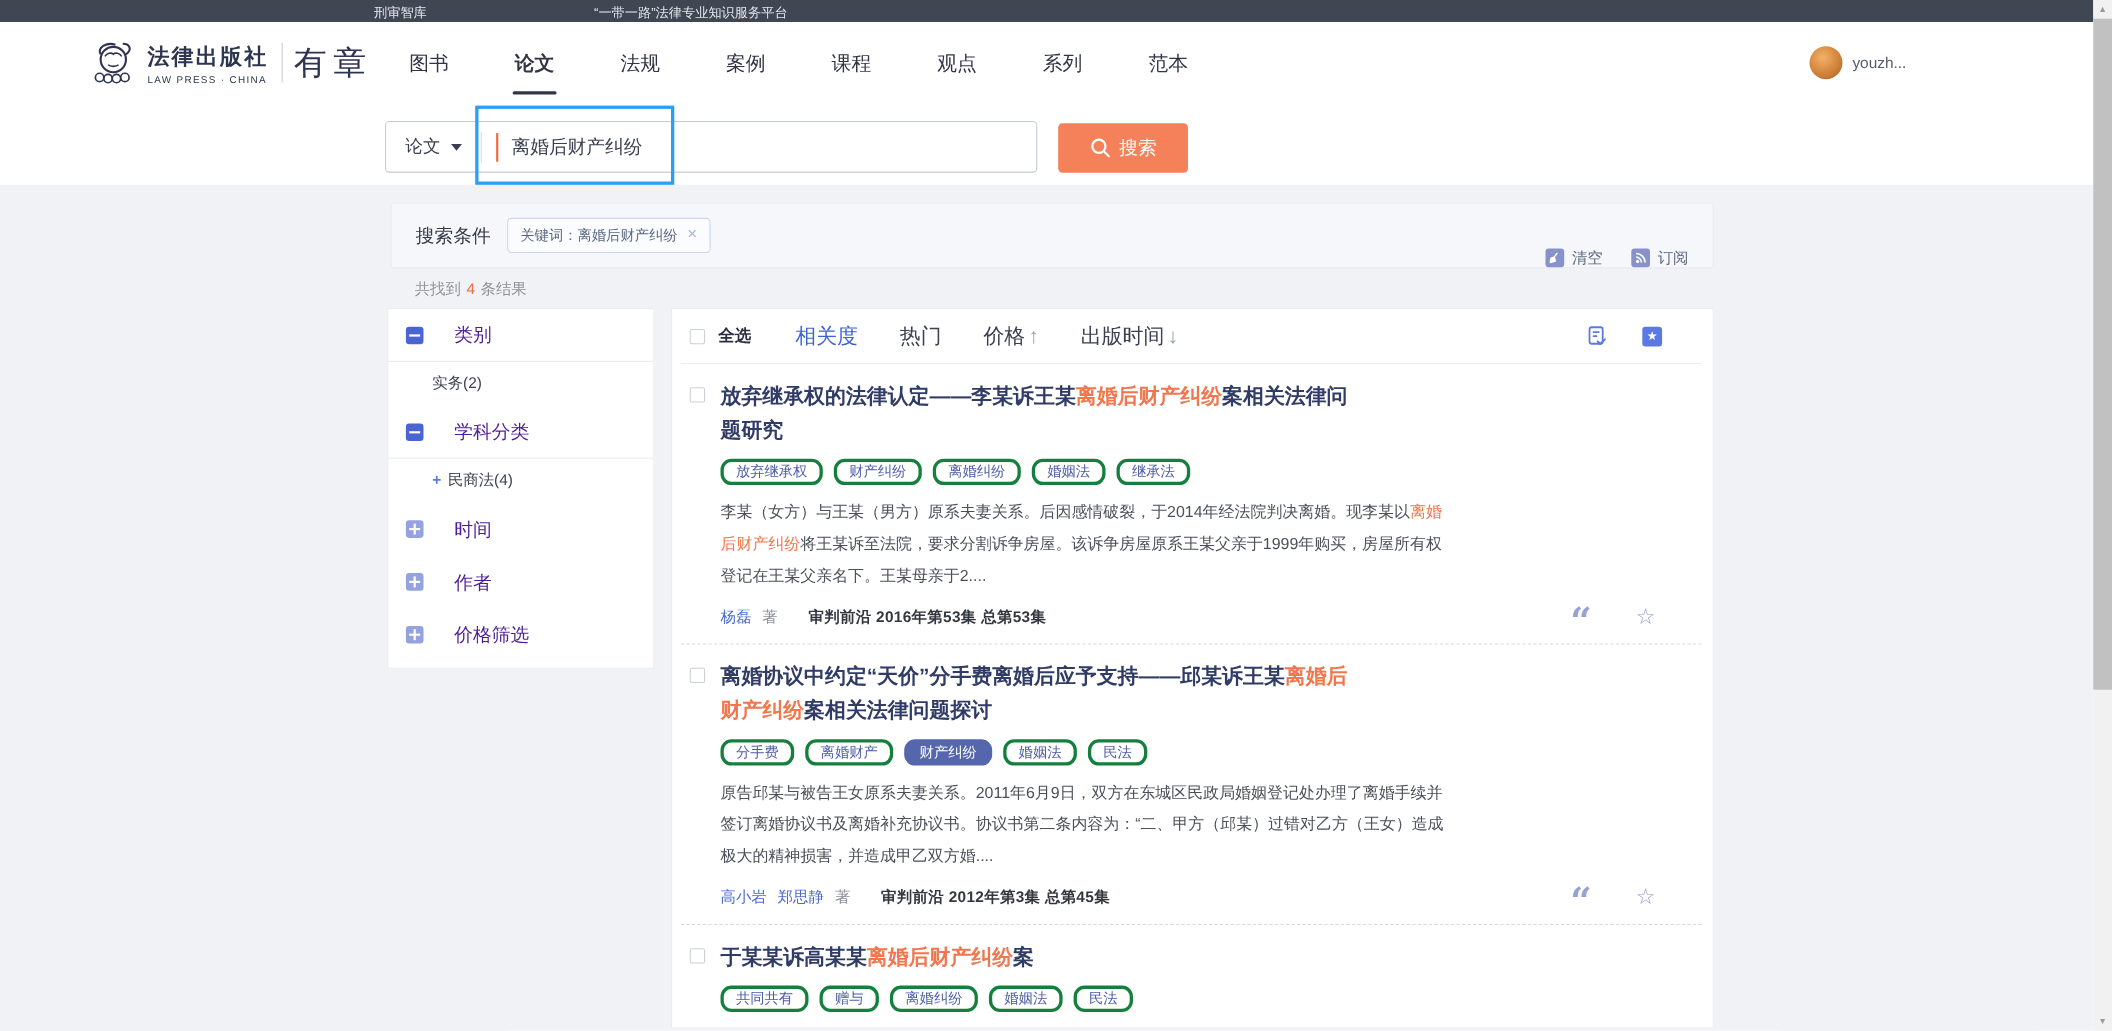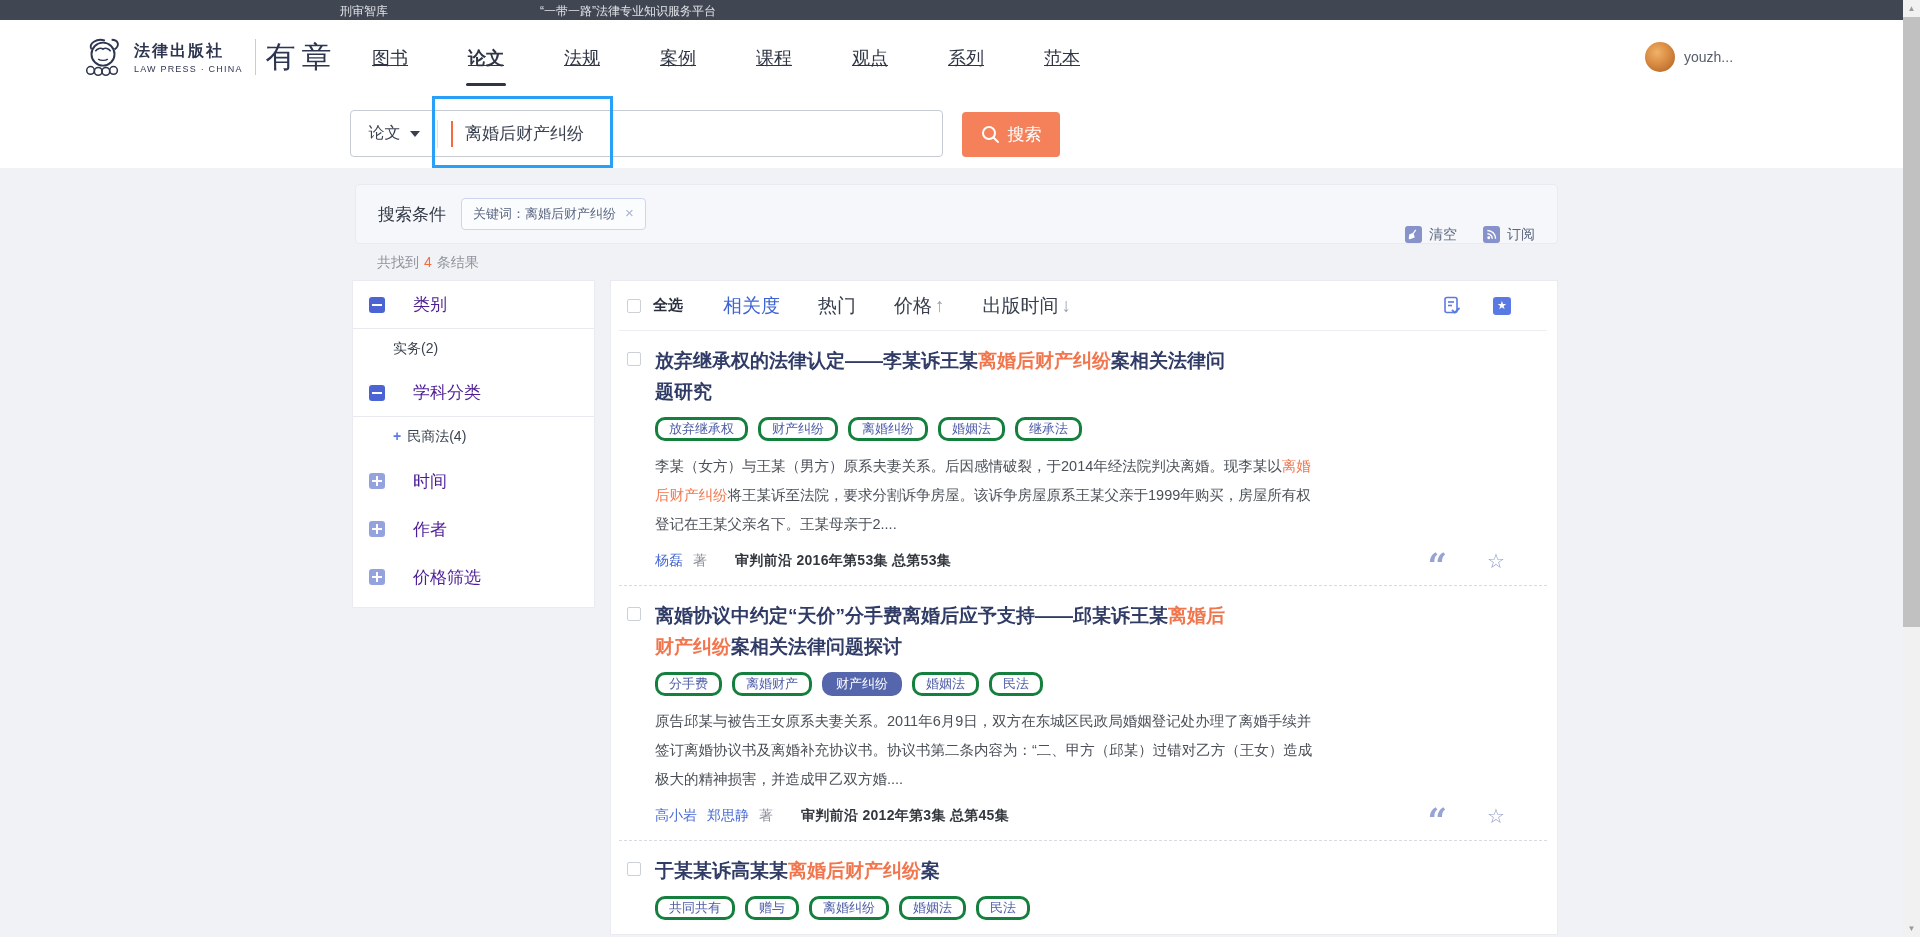--- a/index.html
+++ b/index.html
@@ -13,41 +13,41 @@
   
   .topbar { position:absolute; left:0; top:0; width:1903px; height:20px; background:#414653; }
   .topbar span { position:absolute; top:3px; font-size:12px; color:#e2e4e9; }
   .topbar-menu { left:340px; }
   .topbar-title { left:540px; }
   
   .header { position:absolute; left:0; top:20px; width:1903px; height:76px; background:#fff; }
   .logo { position:absolute; left:80px; top:15px; display:flex; align-items:center; }
   .logo-emblem { width:46px; height:44px; }
   .press { margin-left:8px; }
-  .press-cn { font-size:16px; font-weight:bold; color:#2e3550; letter-spacing:2px; }
+  .press-cn { font-size:20px; font-weight:bold; color:#2e3550; letter-spacing:2px; }
   .press-en { font-size:9px; color:#2e3550; letter-spacing:1.2px; margin-top:2px; }
   .logo-div { width:1px; height:36px; background:#c9ccd4; margin:0 10px 0 12px; }
   .brand { font-family:"DejaVu Serif", serif; font-size:30px; color:#2e3550; letter-spacing:6px; }
   .nav { position:absolute; left:370px; top:0; height:76px; display:flex; align-items:center; gap:56px; }
-  .nav-item { font-size:18px; color:#2f3544; cursor:pointer; position:relative; padding:24px 2px;text-decoration:underline; }
+  .nav-item { font-size:18px; color:#2f3544; cursor:pointer; position:relative; padding:24px 2px; }
   .nav-item.active { font-weight:bold; }
   .nav-item.active::after { content:""; position:absolute; left:0; right:0; bottom:8px; height:3px; background:#2f3544; border-radius:2px; }
   .user { position:absolute; left:1645px; top:22px; display:flex; align-items:center; gap:9px; }
   .avatar { width:30px; height:30px; border-radius:50%;
     background: radial-gradient(circle at 40% 35%, #f0b269 0%, #d98b41 45%, #a65e22 100%); }
   .user-name { font-size:14px; color:#565c69; }
   
   .search-row { position:absolute; left:0; top:96px; width:1903px; height:72px; background:#fff; }
   .search-box { position:absolute; left:350px; top:14px; width:593px; height:47px; border:1px solid #c6cbd4; border-radius:4px; background:#fff; display:flex; align-items:center; }
   .scope { width:86px; display:flex; align-items:center; justify-content:center; gap:9px; font-size:16px; color:#39404f; cursor:pointer; }
   .caret-down { width:0; height:0; border-left:5px solid transparent; border-right:5px solid transparent; border-top:6px solid #39404f; }
   .scope-div { width:1px; height:28px; background:#dcdfe5; }
   .text-caret { width:2px; height:26px; background:#f56a3f; margin-left:13px; }
   .query { margin-left:12px; font-size:17px; color:#39404f; }
-  .search-btn { position:absolute; left:962px; top:16px; width:98px; height:45px; background:#f5815b; border:none; border-radius:4px; color:#fff; font-size:17px; display:flex; align-items:center; justify-content:center; gap:8px; cursor:pointer; }
+  .search-btn { position:absolute; left:962px; top:16px; width:118px; height:45px; background:#f5815b; border:none; border-radius:4px; color:#fff; font-size:17px; display:flex; align-items:center; justify-content:center; gap:8px; cursor:pointer; }
   
   .annotation-box { position:absolute; left:432px; top:96px; width:181px; height:72px; border:3px solid #28a0f8; z-index:60; }
   
   .content { position:absolute; left:0; top:168px; width:1903px; height:769px; background:#f0f2f5; }
   .cond { position:absolute; left:355px; top:16px; width:1203px; height:60px; background:#f5f7fa; border:1px solid #e8ebf1; border-radius:4px; display:flex; align-items:center; padding:0 22px; }
   .cond-label { font-size:17px; color:#333a46; }
   .chip { margin-left:15px; display:flex; align-items:flex-start; gap:9px; background:#fbfcfe; border:1px solid #ccd6ee; border-radius:4px; padding:6px 11px; font-size:13px; color:#5a6682; }
   .chip-x { color:#a9b4cf; font-size:15px; cursor:pointer; line-height:1; }
   .cond-actions { margin-left:auto; display:flex; align-items:flex-start; gap:26px;margin-top:41px; }
   .action { display:flex; align-items:center; gap:7px; font-size:14px; color:#5d6880; cursor:pointer; }

